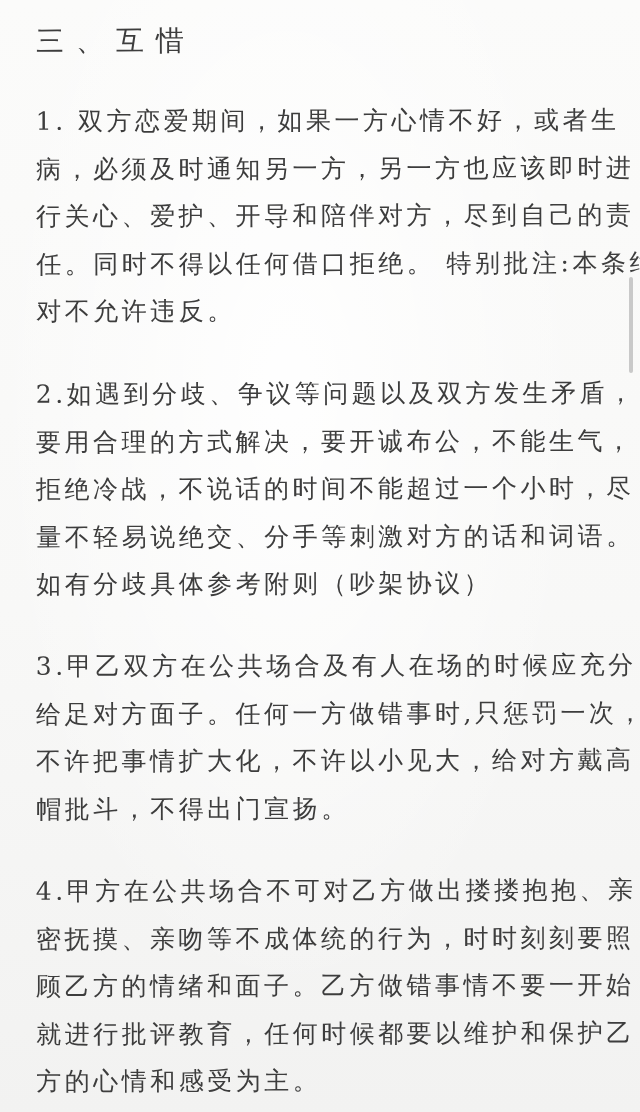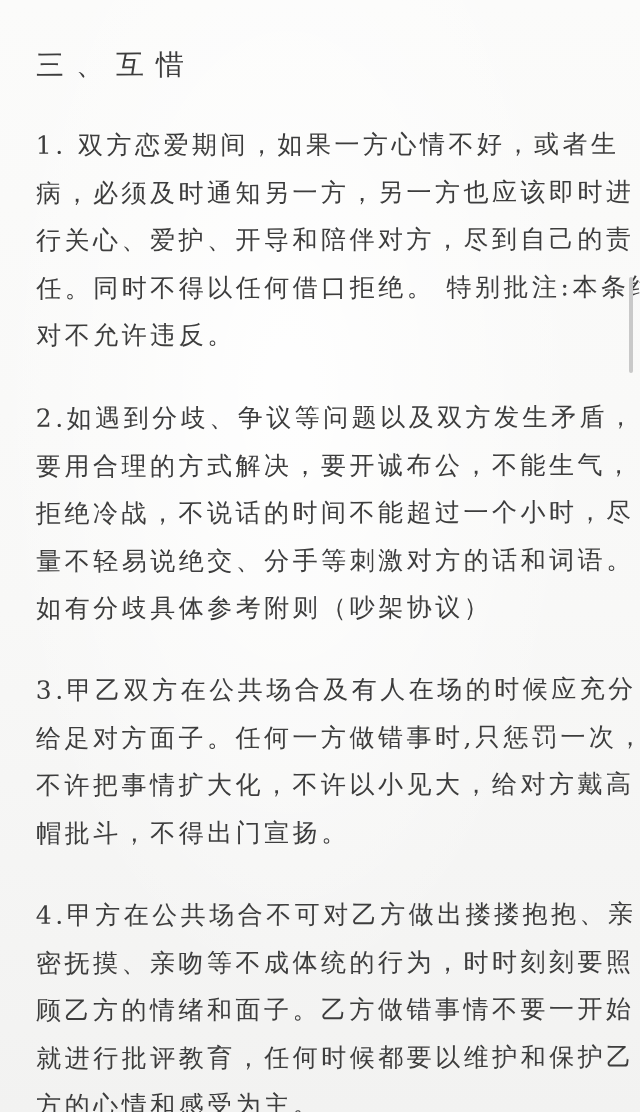--- a/index.html
+++ b/index.html
@@ -14,21 +14,21 @@
     font-family: "DejaVu Serif", serif;
   }
   .page {
     position: relative;
     width: 640px;
     height: 1112px;
     background:
       radial-gradient(ellipse at 45% 35%, rgba(255,255,255,0.9) 0%, rgba(255,255,255,0) 60%),
       linear-gradient(180deg, #fbfbfa 0%, #f8f8f7 55%, #f2f2f1 100%);
     box-sizing: border-box;
-    padding: 40px 26px 0 36px;
+    padding: 16px 26px 0 36px;
     color: #3d3d3d;
   }
   .doc-title {
     font-size: 28px;
     line-height: 47px;
     letter-spacing: 12px;
     margin: 0 0 34px 0;
     font-weight: normal;
     transform: rotate(-0.3deg);
   }

